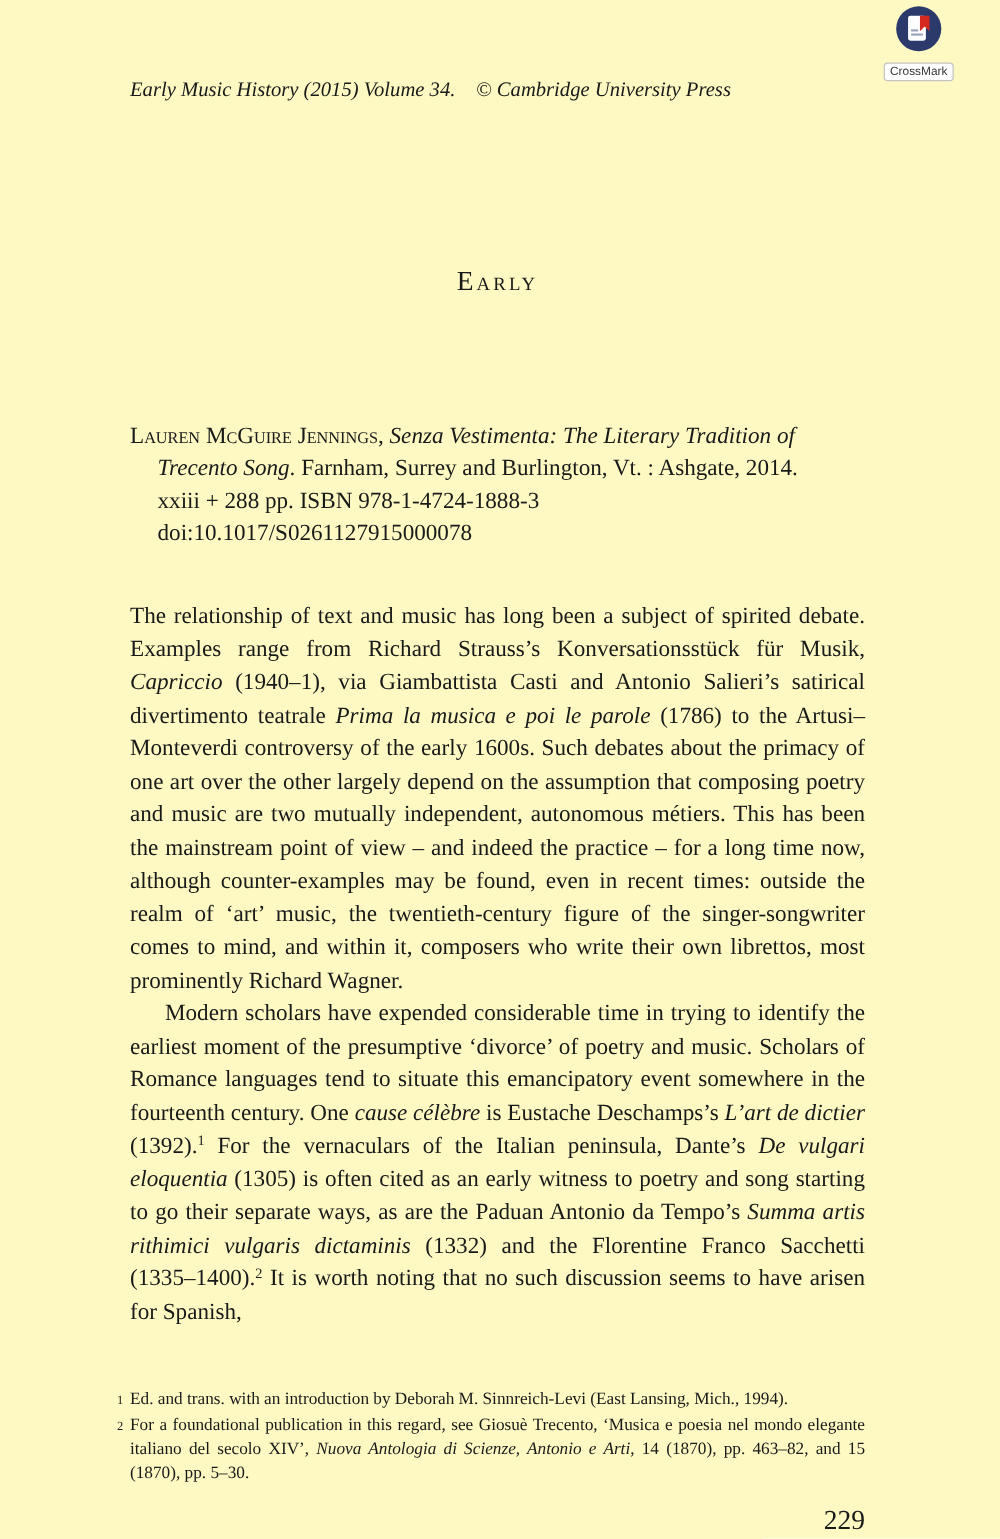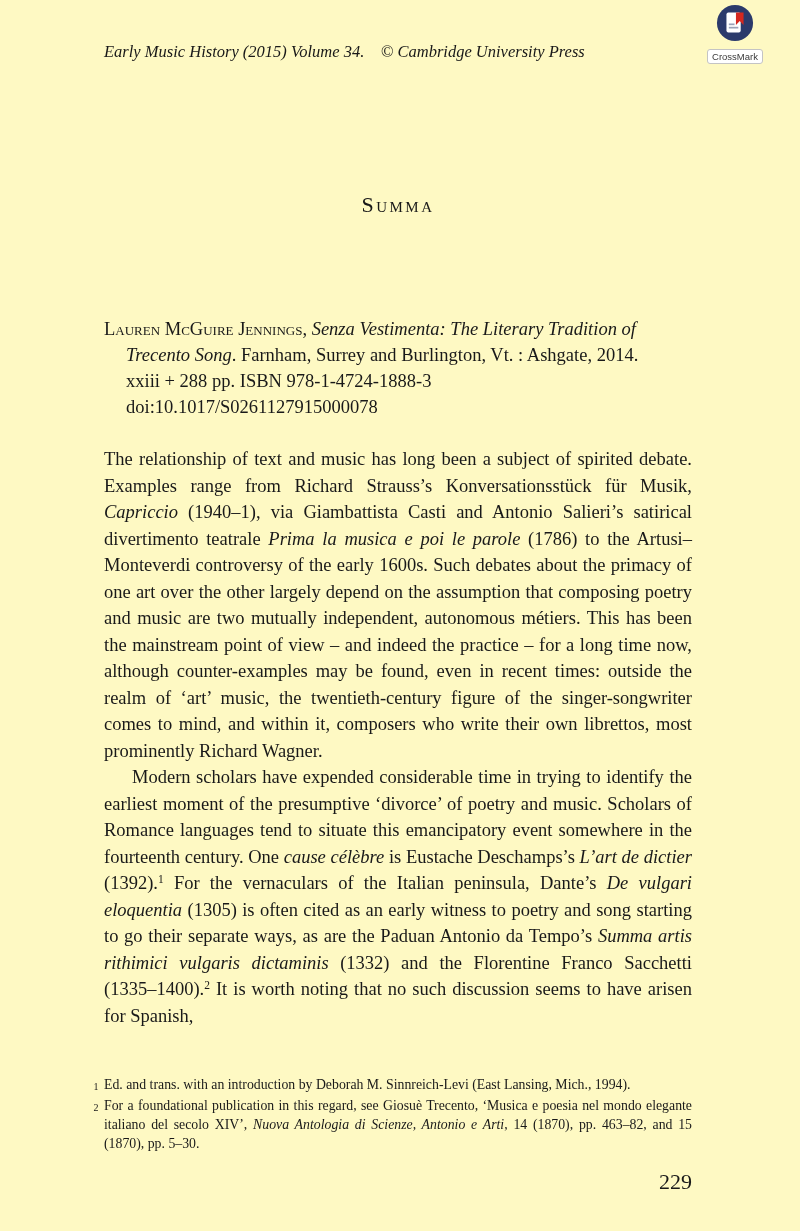--- a/index.html
+++ b/index.html
@@ -19,40 +19,40 @@
   }
   .cm-circle{display:inline-block;line-height:0;}
   .cm-label{
     font-family:"Liberation Sans", sans-serif;
     font-size:9.5px;color:#3a3a3a;
     border:1px solid #c4c4c4;border-radius:3px;
     padding:1px 4px;margin-top:1px;display:inline-block;
     background:#fff;
   }
   .journal-line{
-    padding-top:42px;
+    padding-top:62px;
     font-style:italic;
     font-size:16.5px;
     white-space:pre-wrap;
   }
   .title{
     margin-top:130px;
     text-align:center;
     font-variant:small-caps;
     font-size:22px;
     letter-spacing:2.5px;
   }
   .citation{
     margin-top:98px;
     font-size:18.5px;
     line-height:26px;
   }
   .citation .cont{padding-left:22px;}
   .body-text{
-    margin-top:26px;
+    margin-top:40px;
     font-size:18.5px;
     line-height:26.5px;
     text-align:justify;
   }
   .para{margin:0;}
   .para.indented{text-indent:28px;}
   .it{font-style:italic;text-align:center;}
   .sc{font-variant:small-caps;}
   sup{
     font-size:0.62em;
@@ -96,21 +96,21 @@
         <rect x="13.5" y="20.5" width="6" height="1.8" fill="#9aa3b8"></rect>
       </svg>
     </span>
     <div class="cm-label">CrossMark</div>
   </div>
 
   <div class="content">
 
     <div class="journal-line">Early Music History (2015) Volume 34.    © Cambridge University Press</div>
 
-    <div class="title">Summa</div>
+    <div class="title">Early</div>
 
     <div class="citation">
       <div><span class="sc">Lauren McGuire Jennings</span><span>, </span><span class="it">Senza Vestimenta: The Literary Tradition of</span></div>
       <div class="cont"><span class="it">Trecento Song</span><span>. Farnham, Surrey and Burlington, Vt. : Ashgate, 2014.</span></div>
       <div class="cont"><span>xxiii + 288 pp. ISBN 978-1-4724-1888-3</span></div>
       <div class="cont"><span>doi:10.1017/S0261127915000078</span></div>
     </div>
 
     <div class="body-text">
       <p class="para"><span>The relationship of text and music has long been a subject of spirited debate. Examples range from Richard Strauss’s Konversationsstück für Musik, </span><span class="it">Capriccio</span><span> (1940–1), via Giambattista Casti and Antonio Salieri’s satirical divertimento teatrale </span><span class="it">Prima la musica e poi le parole</span><span> (1786) to the Artusi–Monteverdi controversy of the early 1600s. Such debates about the primacy of one art over the other largely depend on the assumption that composing poetry and music are two mutually independent, autonomous métiers. This has been the mainstream point of view – and indeed the practice – for a long time now, although counter-examples may be found, even in recent times: outside the realm of ‘art’ music, the twentieth-century figure of the singer-songwriter comes to mind, and within it, composers who write their own librettos, most prominently Richard Wagner.</span></p>

